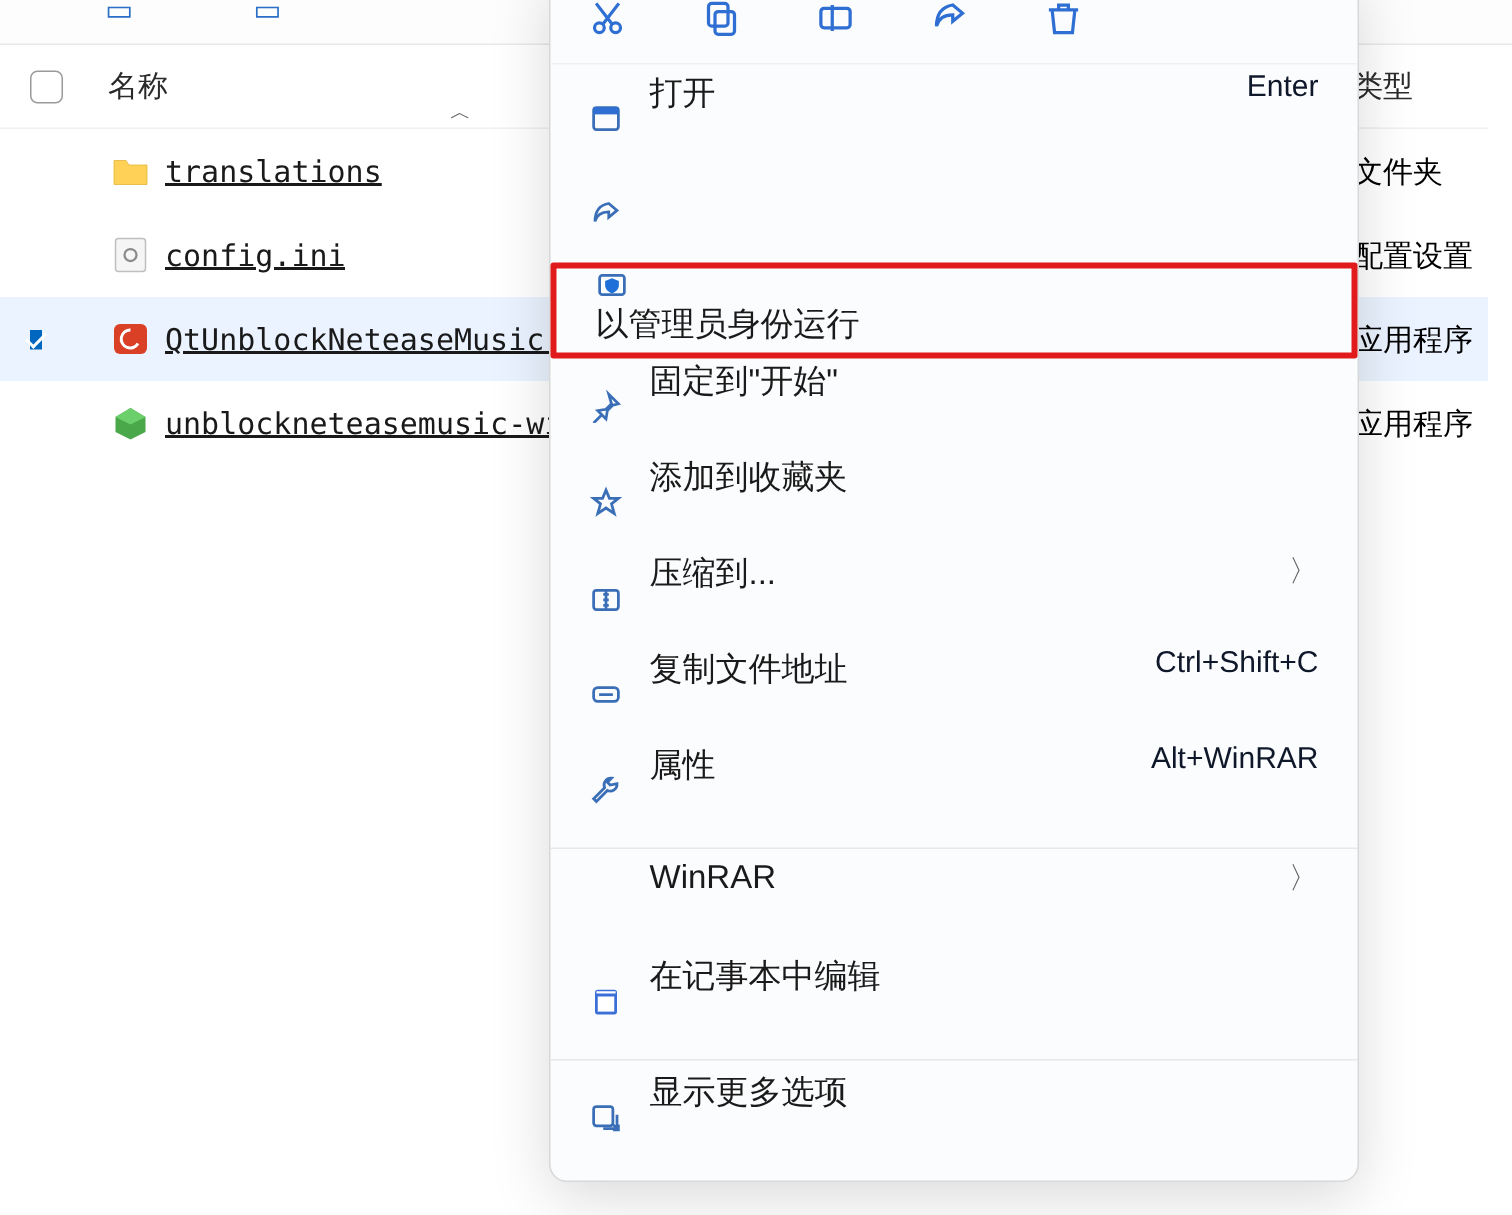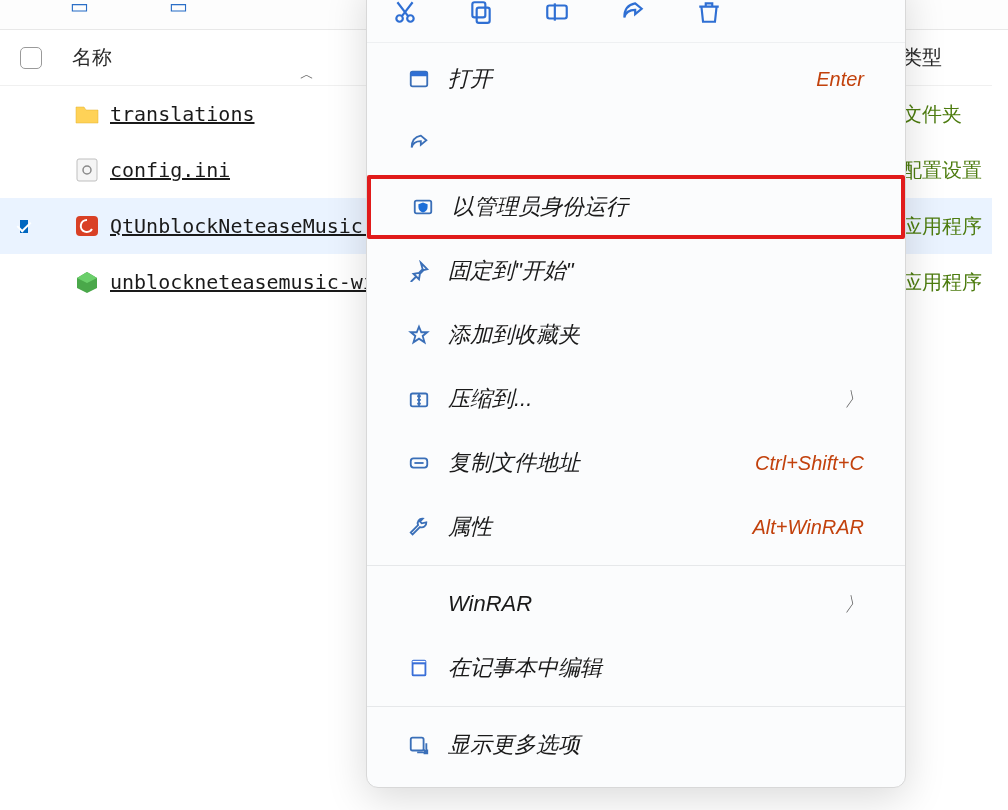--- a/index.html
+++ b/index.html
@@ -78,21 +78,21 @@
   width: 6px; height: 11px;
   border: solid #fff;
   border-width: 0 2.5px 2.5px 0;
   transform: rotate(45deg) translate(-1px,-1px);
 }
 .type-row {
   height: 56px;
   display: flex;
   align-items: center;
   font-size: 20px;
-  color: #4d7c0f;
+  color: #000000;
   white-space: nowrap;
 }
 .type-row.selected { background: #eaf3ff; }
 
 
 .ctx {
   position: absolute;
   left: 366px;
   top: -20px;
   width: 540px;
@@ -108,52 +108,51 @@
   align-items: center;
   gap: 48px;
   padding: 0 24px;
   border-bottom: 1px solid #eef0f2;
   margin-bottom: 4px;
 }
 .ctx-actions .act { width: 28px; height: 28px; color: #2f6fd3; display:flex; align-items:center; justify-content:center; }
 .ctx-item {
   height: 64px;
   display: flex;
-  align-items: center;
-  padding: 0 41px;
+  padding: 0 26px;
   position: relative;
-  font-style: italic;
 }
 .ctx-item .mi-icon {
   width: 40px;
   flex: 0 0 auto;
   color: #3a6fb8;
   display: flex; align-items: center;
 }
 .ctx-item .mi-label {
   font-size: 22px;
   color: #1a1a1a;
   flex: 1 1 auto;
 }
 .ctx-item .mi-accel {
   font-size: 20px;
-  color: #c2410c;
+  color: #0f172a;
 }
 .ctx-item .mi-chevron {
   font-size: 20px;
   color: #606060;
 }
 .ctx-sep {
   height: 1px;
   background: #e6e8ea;
   margin: 6px 0;
 }
 .highlight-box {
   border: 4px solid #e11b1b;
   border-radius: 2px;
+  flex-direction: column;
 }
 .svg-ico { stroke: currentColor; fill: none; stroke-width: 2; }
 
 
 .tb-icons {
   position: absolute;
   top: -6px; left: 70px;
   display: flex; gap: 80px;
   color: #2b6fc7;
 }

